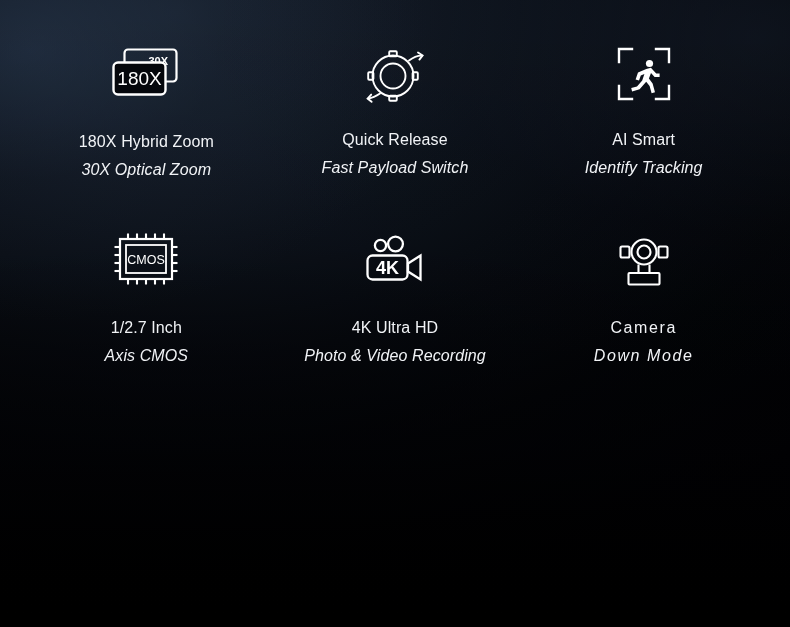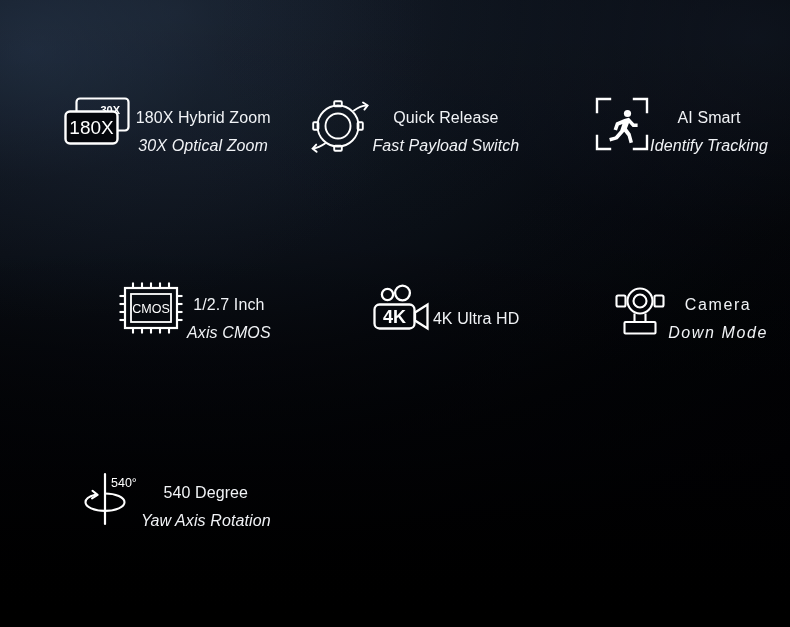--- a/index.html
+++ b/index.html
@@ -55,23 +55,23 @@
   
   #feature-grid {
     position:absolute; inset:0;
     display:grid;
     grid-template-columns: repeat(3, 1fr);
     grid-template-rows: repeat(3, 1fr);
     padding: 38px 22px 26px 22px;
   }
   .feature-cell {
     display:flex;
-    flex-direction:row;
+    flex-direction:column;
     align-items:center;
-    justify-content:flex-end;
+    justify-content:flex-start;
   }
   .feature-icon {
     height: 72px;
     display:flex;
     align-items:center;
     justify-content:center;
     margin-bottom: 16px;
   }
   .feature-icon svg { display:block; overflow:visible; }
   .feature-caption {
@@ -205,20 +205,21 @@
           <circle cx="16.5" cy="9.5" r="5.6"></circle>
           <circle cx="31.5" cy="8.0" r="7.4"></circle>
           <rect x="3.5" y="19.5" width="40" height="24" rx="5"></rect>
           <path d="M44 27.5 L56.5 19.5 V43.5 L44 35.5 Z"></path>
         </g>
         <text x="23.5" y="37.5" fill="#ffffff" font-family="'Liberation Sans', sans-serif" font-size="18" font-weight="700" text-anchor="middle">4K</text>
       </svg>
     </div>
     <div class="feature-caption">
       <span>4K Ultra HD</span>
+      <span class="line2">Photo &amp; Video Recording</span>
     </div>
   </div>
 
   <div class="feature-cell cell-upside">
     <div class="feature-icon">
       <svg width="56" height="56" viewBox="0 0 56 56" fill="none">
         <g stroke="#ffffff" stroke-width="2.1" fill="none">
           <circle cx="28" cy="18" r="12.5"></circle>
           <circle cx="28" cy="18" r="6.5"></circle>
           <rect x="4.5" y="12.5" width="9" height="11" rx="1.5"></rect>
@@ -228,31 +229,16 @@
         </g>
       </svg>
     </div>
     <div class="feature-caption">
       <span>Camera</span>
       <span class="line2">Down Mode</span>
     </div>
   </div>
 
 
-  <div class="feature-cell cell-r3c2">
-    <div class="feature-icon">
-      <svg width="64" height="56" viewBox="0 0 64 56" fill="none">
-        <path d="M28 2 V52" stroke="#ffffff" stroke-width="2.2" stroke-linecap="round"></path>
-        <path d="M28 21.5 C38.8 21.5 47.5 25.4 47.5 30.2 C47.5 35.0 38.8 38.9 28 38.9
-                 C17.2 38.9 8.5 35.0 8.5 30.2 C8.5 27.0 12.4 24.2 18.2 22.7" stroke="#ffffff" stroke-width="2.1" fill="none" stroke-linecap="round"></path>
-        <path d="M15.5 18.8 L20.6 22.9 L15.0 26.3" stroke="#ffffff" stroke-width="2.1" fill="none" stroke-linecap="round" stroke-linejoin="round"></path>
-        <text x="34" y="15" fill="#ffffff" font-family="'Liberation Sans', sans-serif" font-size="12.5" font-weight="400" text-anchor="start">540°</text>
-      </svg>
-    </div>
-    <div class="feature-caption">
-      <span>540 Degree</span>
-      <span class="line2">Yaw Axis Rotation</span>
-    </div>
-  </div>
 
   <div class="feature-cell"></div>
 
 </div>
 
 </body></html>

